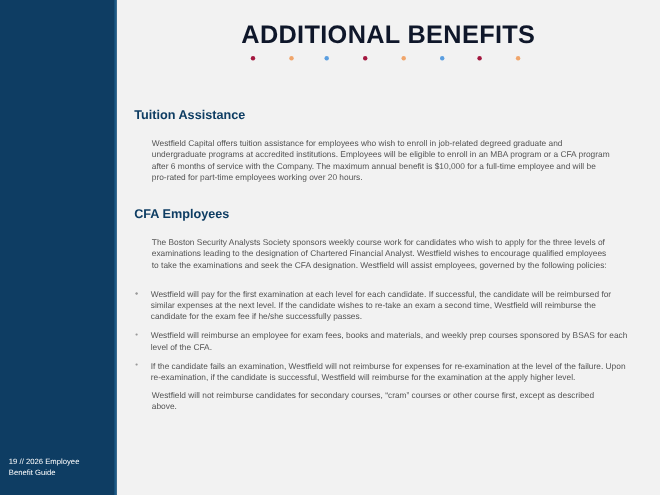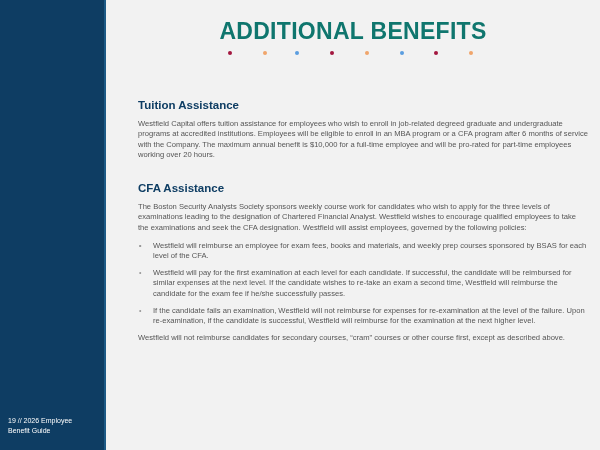--- a/index.html
+++ b/index.html
@@ -19,33 +19,33 @@
     position: absolute; left: 8px; top: 416px;
     color: #ffffff; font-size: 7px; line-height: 10px;
     width: 90px;
   }
   .main {
     position: absolute; left: 106px; top: 0; width: 494px; height: 450px;
   }
   .title {
     position: absolute; left: 0; width: 494px; top: 18px;
     text-align: center;
-    color: #0f766e; font-size: 23px; font-weight: bold;
+    color: #0f172a; font-size: 23px; font-weight: bold;
     letter-spacing: 0.3px;
   }
   .dots { position: absolute; top: 51px; left: 0; width: 494px; height: 6px; }
   .dot { position: absolute; width: 4px; height: 4px; border-radius: 50%; top: 0; }
   .content {
-    position: absolute; left: 32px; top: 100px; width: 450px;
+    position: absolute; left: 16px; top: 100px; width: 450px;
     color: #555555; font-size: 7.6px; line-height: 10.2px;
   }
   h2 {
     margin: 0 0 9px 0; font-size: 11.5px; color: #0e3d63; font-weight: bold;
   }
-  p { margin: 0; }
+  p { margin: 16px; }
   .sec2 { margin-top: 23px; }
   ul { list-style: none; margin: 8px 0 0 0; padding: 0; }
   li { position: relative; padding-left: 15px; margin-bottom: 7px; }
   li .bullet { position: absolute; left: 1px; top: 0; color: #999; font-size: 7px; }
   .closing { margin-top: 2px; }
 </style>
 </head>
 <body>
 
 <div class="sidebar">
@@ -68,24 +68,24 @@
       <span class="dot" style="background: rgb(240, 165, 107); left: 363px;"></span>
     </div>
 
   <div class="content">
     <div>
       <h2>Tuition Assistance</h2>
       <p>Westfield Capital offers tuition assistance for employees who wish to enroll in job-related degreed graduate and undergraduate programs at accredited institutions. Employees will be eligible to enroll in an MBA program or a CFA program after 6 months of service with the Company. The maximum annual benefit is $10,000 for a full-time employee and will be pro-rated for part-time employees working over 20 hours.</p>
     </div>
 
     <div class="sec2">
-      <h2>CFA Assistance</h2>
+      <h2>CFA Employees</h2>
       <p>The Boston Security Analysts Society sponsors weekly course work for candidates who wish to apply for the three levels of examinations leading to the designation of Chartered Financial Analyst. Westfield wishes to encourage qualified employees to take the examinations and seek the CFA designation.  Westfield will assist employees, governed by the following policies:</p>
       <ul>
         <li><span class="bullet">•</span></li>
+        <li><span class="bullet">•</span><span>Westfield will pay for the first examination at each level for each candidate.  If successful, the candidate will be reimbursed for similar expenses at the next level.  If the candidate wishes to re-take an exam a second time, Westfield will reimburse the candidate for the exam fee if he/she successfully passes.</span></li>
         <li><span class="bullet">•</span><span>Westfield will reimburse an employee for exam fees, books and materials, and weekly prep courses sponsored by BSAS for each level of the CFA.</span></li>
-        <li><span class="bullet">•</span><span>Westfield will pay for the first examination at each level for each candidate.  If successful, the candidate will be reimbursed for similar expenses at the next level.  If the candidate wishes to re-take an exam a second time, Westfield will reimburse the candidate for the exam fee if he/she successfully passes.</span></li>
-        <li><span class="bullet">•</span><span>If the candidate fails an examination, Westfield will not reimburse for expenses for re-examination at the level of the failure.  Upon re-examination, if the candidate is successful, Westfield will reimburse for the examination at the next higher level.</span></li>
+        <li><span class="bullet">•</span><span>If the candidate fails an examination, Westfield will not reimburse for expenses for re-examination at the level of the failure.  Upon re-examination, if the candidate is successful, Westfield will reimburse for the examination at the apply higher level.</span></li>
       </ul>
       <p class="closing">Westfield will not reimburse candidates for secondary courses, “cram” courses or other course first, except as described above.</p>
     </div>
   </div>
 </div>
 
 </body></html>

